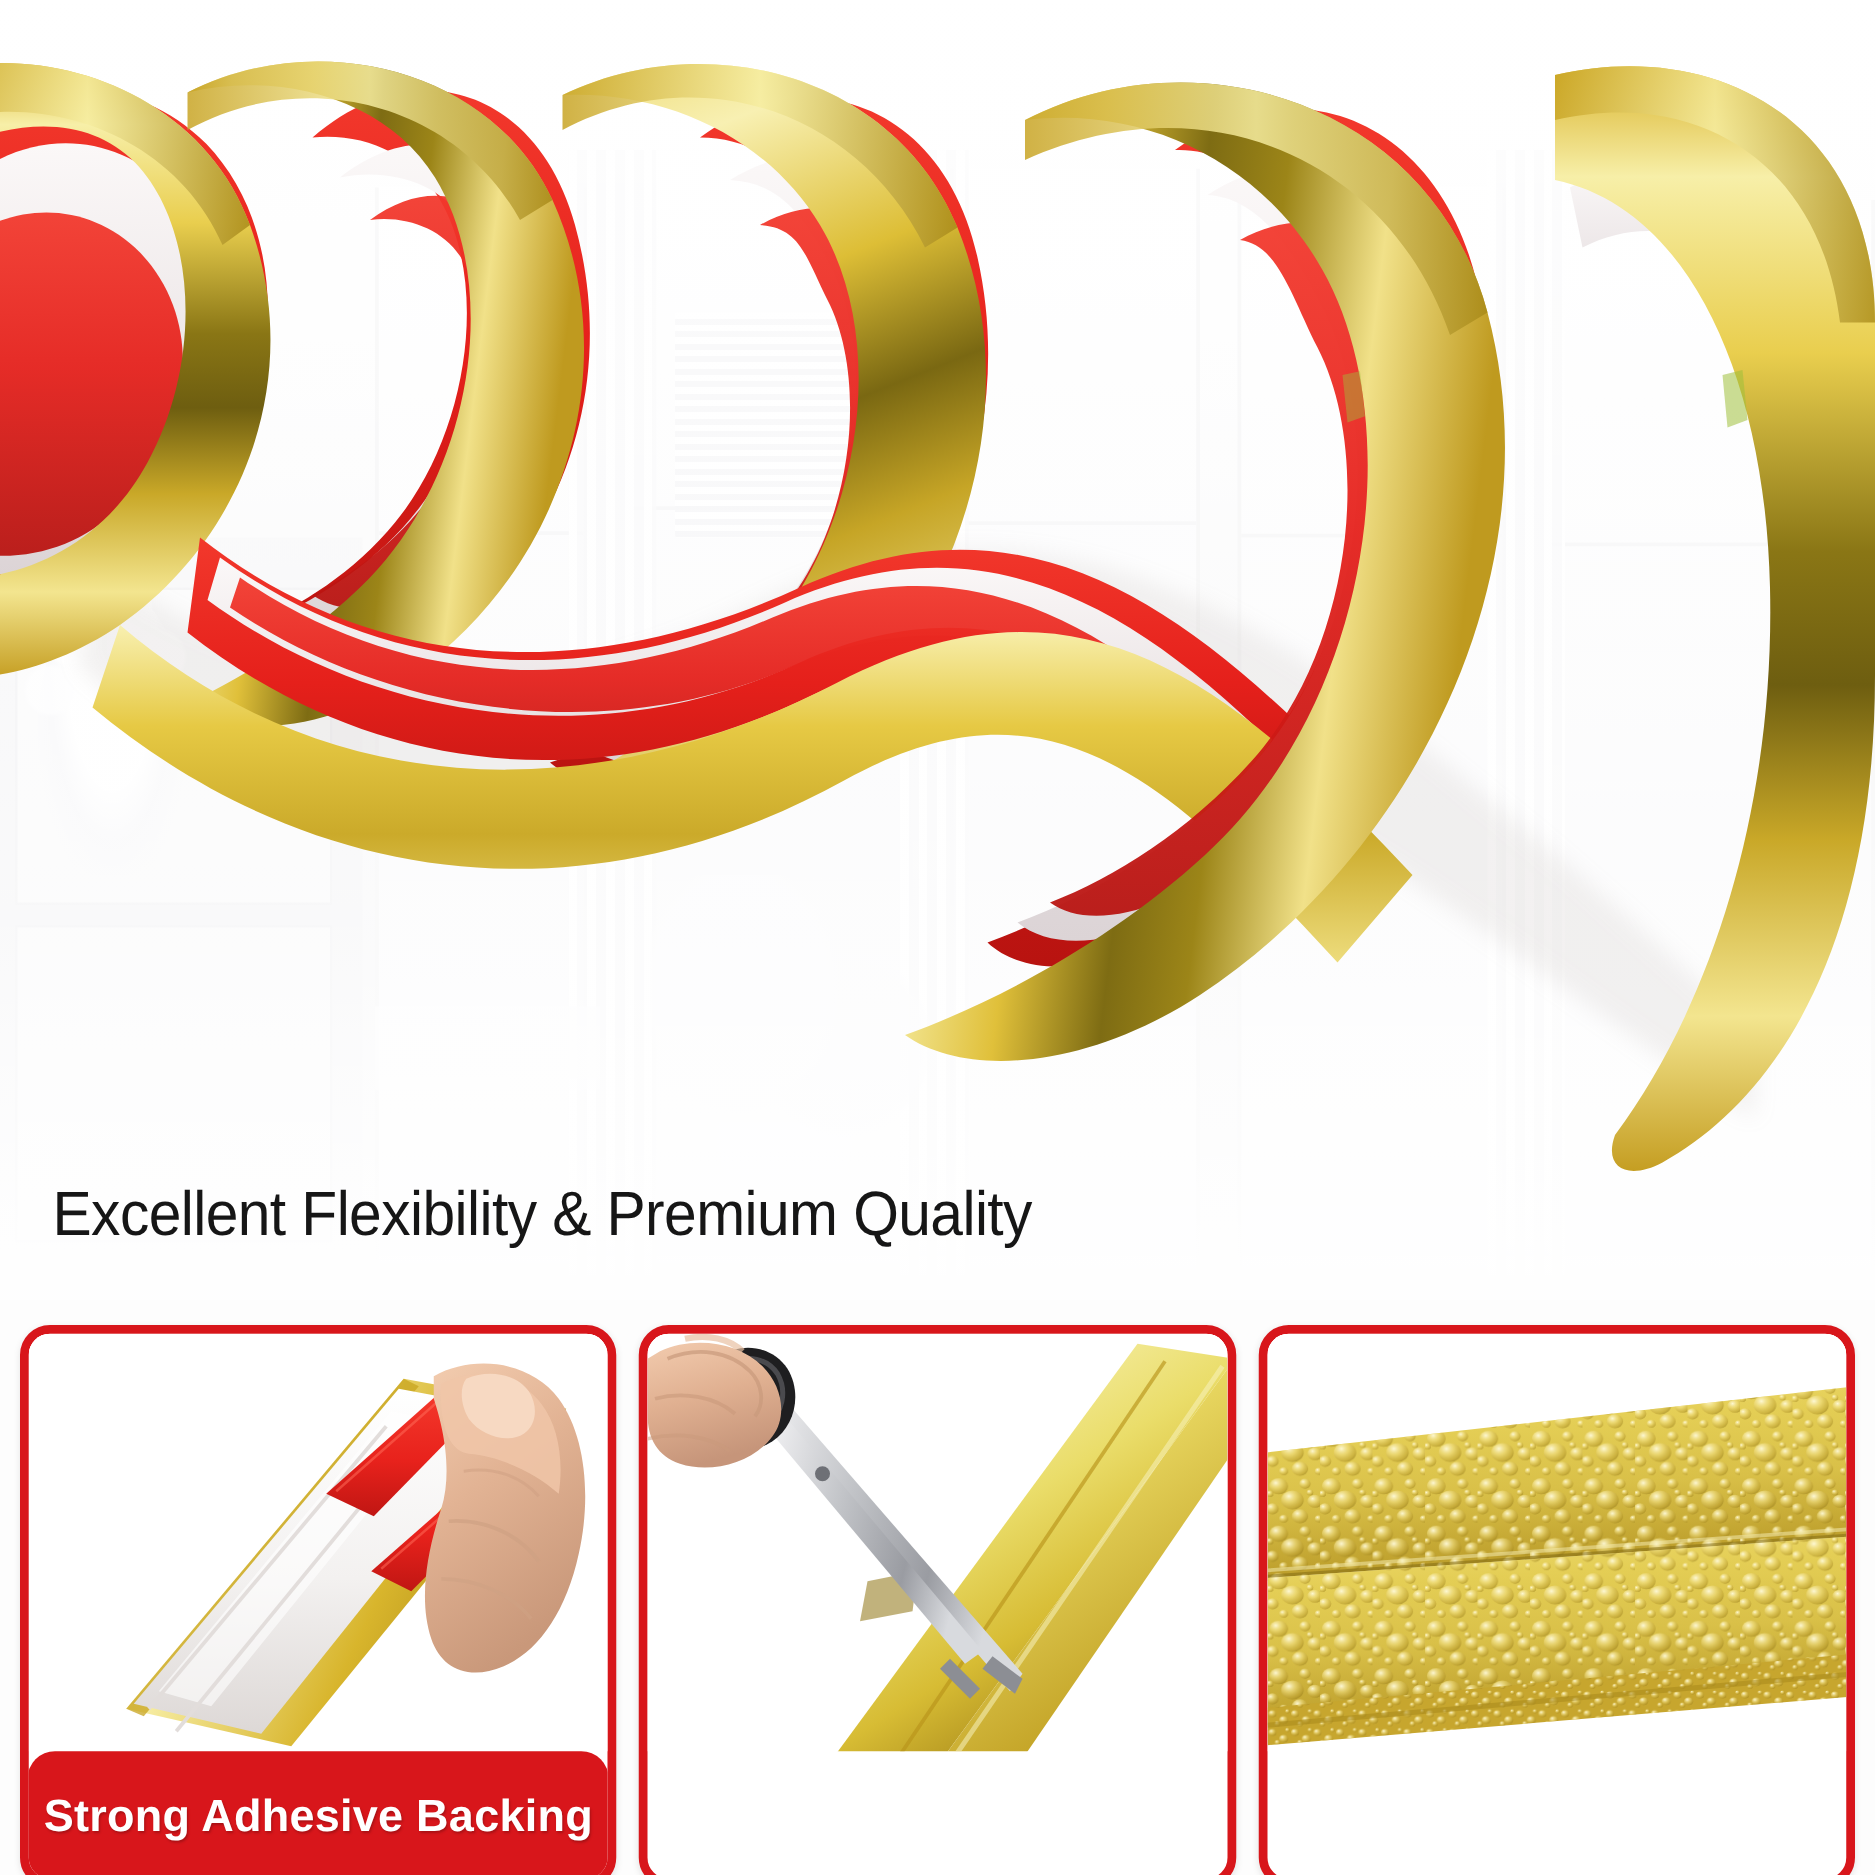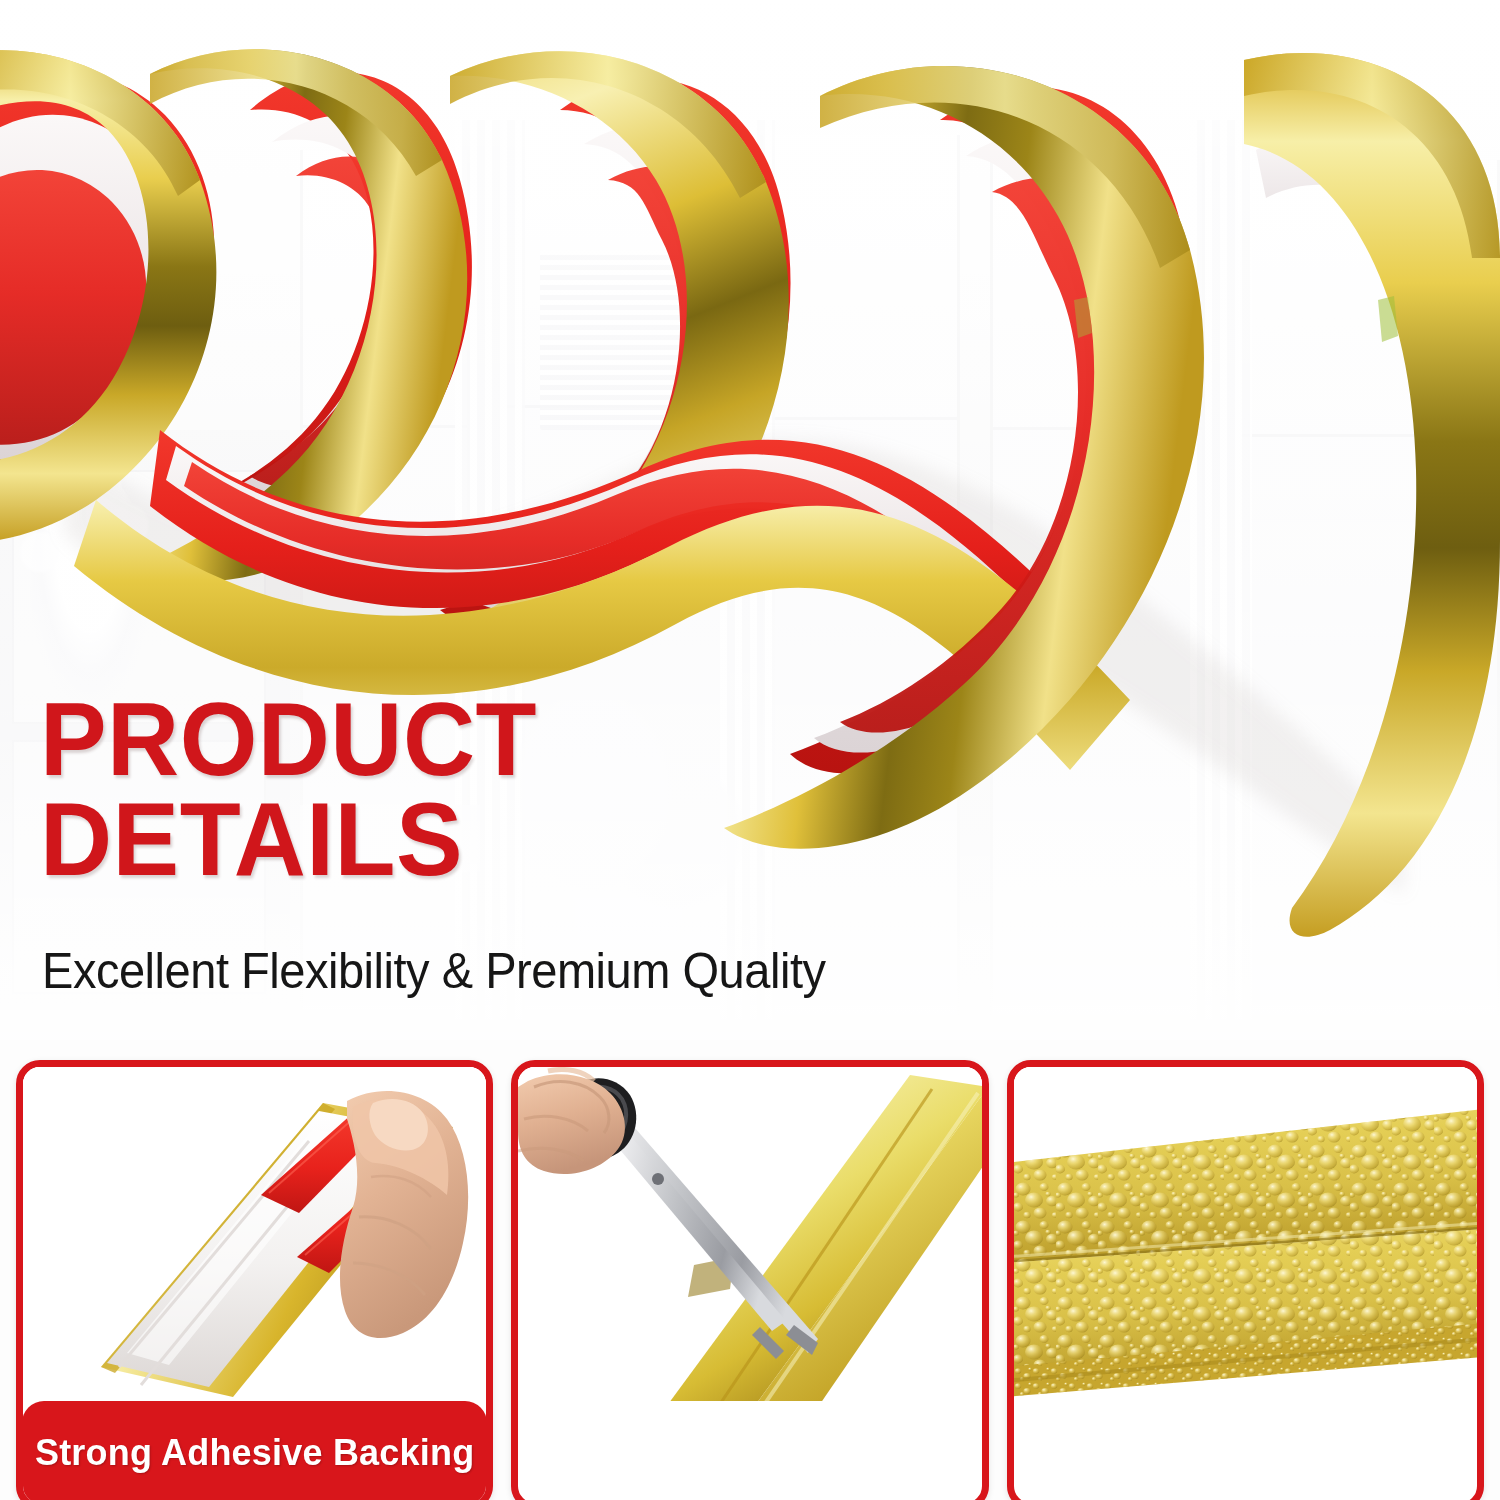--- a/index.html
+++ b/index.html
@@ -325,24 +325,20 @@
                  C1304,944 1282,936 1292,908 C1372,800 1420,640 1416,470 C1412,300 1350,166 1244,144 Z" fill="url(#goldA)"></path>
         <path d="M1244,60 C1372,30 1500,96 1500,258 L1472,258 C1456,128 1356,70 1244,96 Z" fill="url(#goldEdge)" opacity=".8"></path>
 
         <path d="M1378,300 l16,-4 l4,40 l-16,6 Z" fill="#9FBF3A" opacity=".55"></path>
       </g>
 
       <path d="M1074,300 l14,-3 l4,36 l-14,5 Z" fill="#9FBF3A" opacity=".45"></path>
     </svg>
   </div>
 
-  <div class="headline">
-    <div class="line">PRODUCT</div>
-    <div class="line">DETAILS</div>
-  </div>
   <div class="subhead">Excellent Flexibility &amp; Premium Quality</div>
 
   <div class="panels">
 
     <div class="panel">
       <div class="panel-photo">
         <svg width="470" height="340" viewBox="0 0 470 340" xmlns="http://www.w3.org/2000/svg">
           <defs>
             <linearGradient id="p1gold" x1="0" y1="0" x2="1" y2="0.4">
               <stop offset="0%" stop-color="#D9B82E"></stop>

